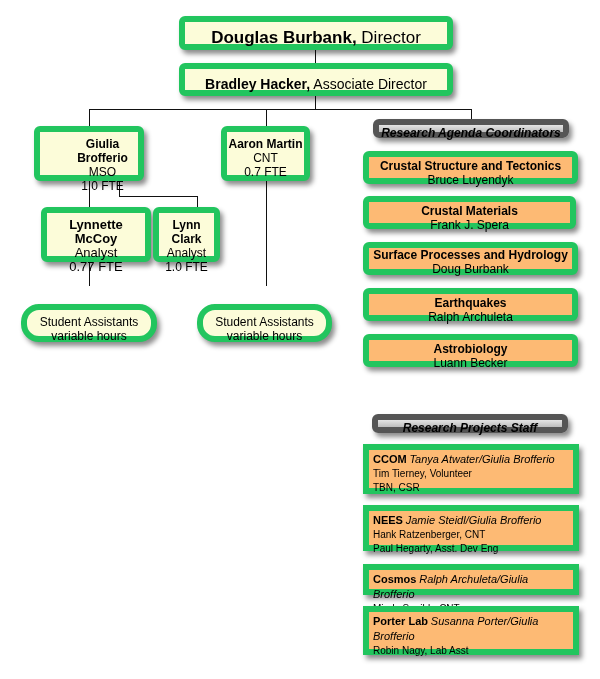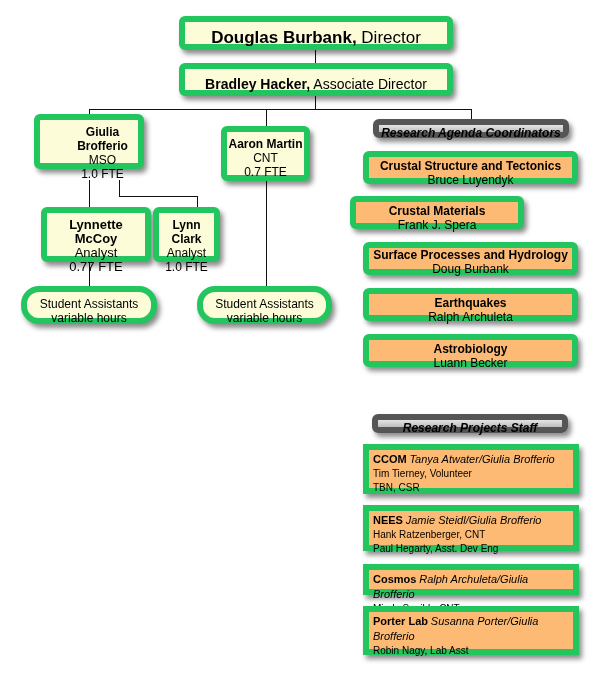--- a/index.html
+++ b/index.html
@@ -4,21 +4,21 @@
 <style>
   html, body { margin: 0; padding: 0; background: #ffffff; }
   body { width: 600px; height: 679px; position: relative; overflow: hidden;
          font-family: "Liberation Sans", sans-serif; color: #000; }
   .box { position: absolute; box-sizing: border-box; border: 6px solid #22c55e;
          box-shadow: 3px 4px 5px rgba(0,0,0,0.45); text-align: center; }
   .yellow { background: #fcfcd9; }
   .green  { background: #fdba74; }
   .gray   { background: linear-gradient(#e4e4e4, #bdbdbd); }
   .r7 { border-radius: 6px; }
-  .pill { border-radius: 18px; }
+  .pill { border-radius: 18px; margin-top: 18px; }
   .line { position: absolute; background: #111; }
   .t { display: block; line-height: 14px; }
   .b { font-weight: bold; }
   .i { font-style: italic; }
   .proj { text-align: left; padding: 2px 4px; font-size: 10px; line-height: 14px; }
   .proj .name { font-weight: bold; font-size: 11px; }
   .proj .lead { font-style: italic; font-size: 11px; }
   .proj .staff { display: block; }
 </style>
 </head>
@@ -38,21 +38,21 @@
 <div class="line" style="left:266px;top:180px;width:1px;height:106px;"></div>
 
 <div class="box yellow r7" style="left:179px;top:16px;width:274px;height:34px;font-size:17px;line-height:32px;">
   <span class="b">Douglas Burbank,</span><span> Director</span>
 </div>
 
 <div class="box yellow r7" style="left:179px;top:63px;width:274px;height:33px;font-size:14px;line-height:31px;">
   <span class="b">Bradley Hacker,</span><span> Associate Director</span>
 </div>
 
-<div class="box yellow r7" style="left:34px;top:114px;width:110px;height:55px;font-size:12px;padding-top:5px;padding-left:27px;">
+<div class="box yellow r7" style="left:34px;top:126px;width:110px;height:55px;font-size:12px;padding-top:5px;padding-left:27px;">
   <span class="t b">Giulia Brofferio</span>
   <span class="t">MSO</span>
   <span class="t">1.0 FTE</span>
 </div>
 <div class="box yellow r7" style="left:221px;top:126px;width:89px;height:55px;font-size:12px;padding-top:5px;">
   <span class="t b">Aaron Martin</span>
   <span class="t">CNT</span>
   <span class="t">0.7 FTE</span>
 </div>
 <div class="box yellow r7" style="left:41px;top:207px;width:110px;height:55px;font-size:13px;padding-top:5px;">
@@ -76,21 +76,21 @@
 </div>
 
 <div class="box gray r7" style="left:373px;top:119px;width:196px;height:19px;font-size:12px;line-height:17px;border-color:#555;">
   <span class="b i">Research Agenda Coordinators</span>
 </div>
 
 <div class="box green r7" style="left:363px;top:151px;width:215px;height:33px;font-size:12px;padding-top:2px;">
   <span class="t b">Crustal Structure and Tectonics</span>
   <span class="t">Bruce Luyendyk</span>
 </div>
-<div class="box green r7" style="left:350px;top:196px;width:174px;height:33px;font-size:12px;padding-top:2px;">
+<div class="box green r7" style="left:363px;top:196px;width:213px;height:33px;font-size:12px;padding-top:2px;">
   <span class="t b">Crustal Materials</span>
   <span class="t">Frank J. Spera</span>
 </div>
 <div class="box green r7" style="left:363px;top:242px;width:215px;height:33px;font-size:12px;padding-top:0;">
   <span class="t b">Surface Processes and Hydrology</span>
   <span class="t">Doug Burbank</span>
 </div>
 <div class="box green r7" style="left:363px;top:288px;width:215px;height:33px;font-size:12px;padding-top:2px;">
   <span class="t b">Earthquakes</span>
   <span class="t">Ralph Archuleta</span>

